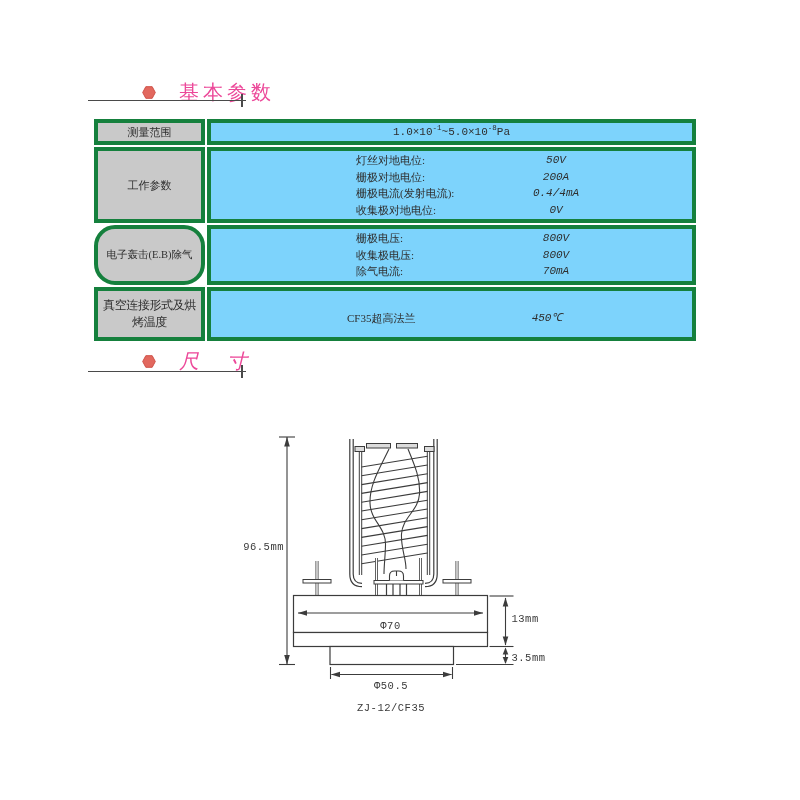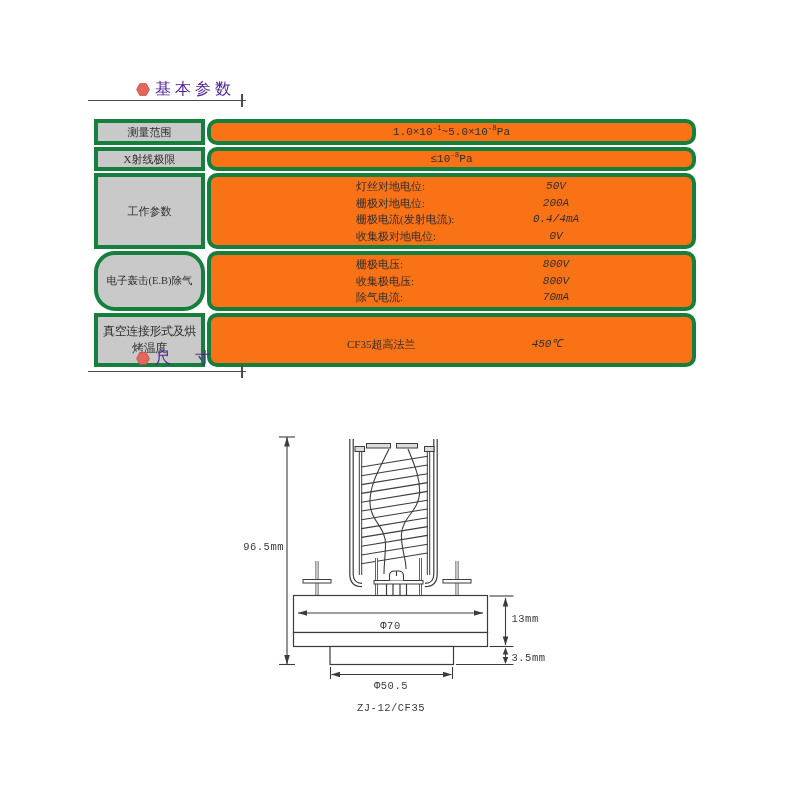--- a/index.html
+++ b/index.html
@@ -4,39 +4,39 @@
 <style>
   html,body{margin:0;padding:0;}
   body{
     width:800px;height:800px;background:#ffffff;position:relative;overflow:hidden;
     font-family:"Liberation Serif","DejaVu Serif",serif;color:#2e2e2e;
   }
   .page{position:absolute;inset:0;background:#ffffff;}
 
   
   .section-header{
-    position:absolute;left:88px;display:flex;align-items:center;gap:5px;
-    color:#4c1d95;font-size:16px;letter-spacing:4px;white-space:pre;
+    position:absolute;left:88px;display:flex;align-items:center;gap:23px;
+    color:#ec4899;font-size:20px;letter-spacing:4px;white-space:pre;
   }
   #sec1{top:79px;}
-  #sec2{top:348px;}
+  #sec2{top:348px;font-style:italic;}
   .hex-icon{display:inline-block;line-height:0;}
   .rule{position:absolute;left:88px;width:158px;border-top:1.6px solid #4a4a4a;}
   #rule1{top:100px;}
   #rule2{top:371px;}
   .rule .tick{position:absolute;right:3px;top:-7.5px;width:1.6px;height:13px;background:#4a4a4a;}
 
   
   table.params{
     position:absolute;left:92px;top:117px;width:606px;
     border-collapse:separate;border-spacing:2px;font-size:11px;table-layout:fixed;
   }
   table.params td{border:4px solid #15803d;vertical-align:middle;padding:0;}
   td.lbl{background:#c9c9c9;text-align:center;width:103px;}
-  td.val,td.grp{background:#f97316;border-radius:10px;}
+  td.val,td.grp{background:#7dd3fc;}
   td.val{text-align:center;font-family:"Liberation Mono","DejaVu Sans Mono",monospace;}
   td.grp{text-align:left;}
   .h1{height:18px;} .h2{height:16px;} .h3{height:16px;}
   .h4{height:64px;} .h5{height:52px;} .h6{height:15px;}
   .lbl-small{font-size:10.5px;border-radius:21px;}
   .lbl-xsmall{font-size:12px;letter-spacing:-0.4px;}
   .subline{position:relative;height:16.5px;line-height:16.5px;}
   .subline.single{height:26px;line-height:15px;margin-top:20px;}
   .sub-label{position:absolute;left:136px;white-space:nowrap;}
   .sub-value{
@@ -69,24 +69,20 @@
   </div>
   <div class="rule" id="rule1">
       <span class="tick"></span>
     </div>
 
   <table class="params">
     <tbody>
         <tr>
       <td class="lbl h1">测量范围</td>
       <td class="val h1"><span>1.0×10</span><sup>-1</sup><span>~5.0×10</span><sup>-8</sup><span>Pa</span></td>
-    </tr>
-    <tr>
-      <td class="lbl h2">X射线极限</td>
-      <td class="val h2"><span>≤10</span><sup>-8</sup><span>Pa</span></td>
     </tr>
     <tr>
       <td class="lbl h4">工作参数</td>
       <td class="grp h4">
         <div class="grp-pad">
           <div class="subline">
                 <span class="sub-label">灯丝对地电位:</span>
                 <span class="sub-value">50V</span>
               </div>
           <div class="subline">

